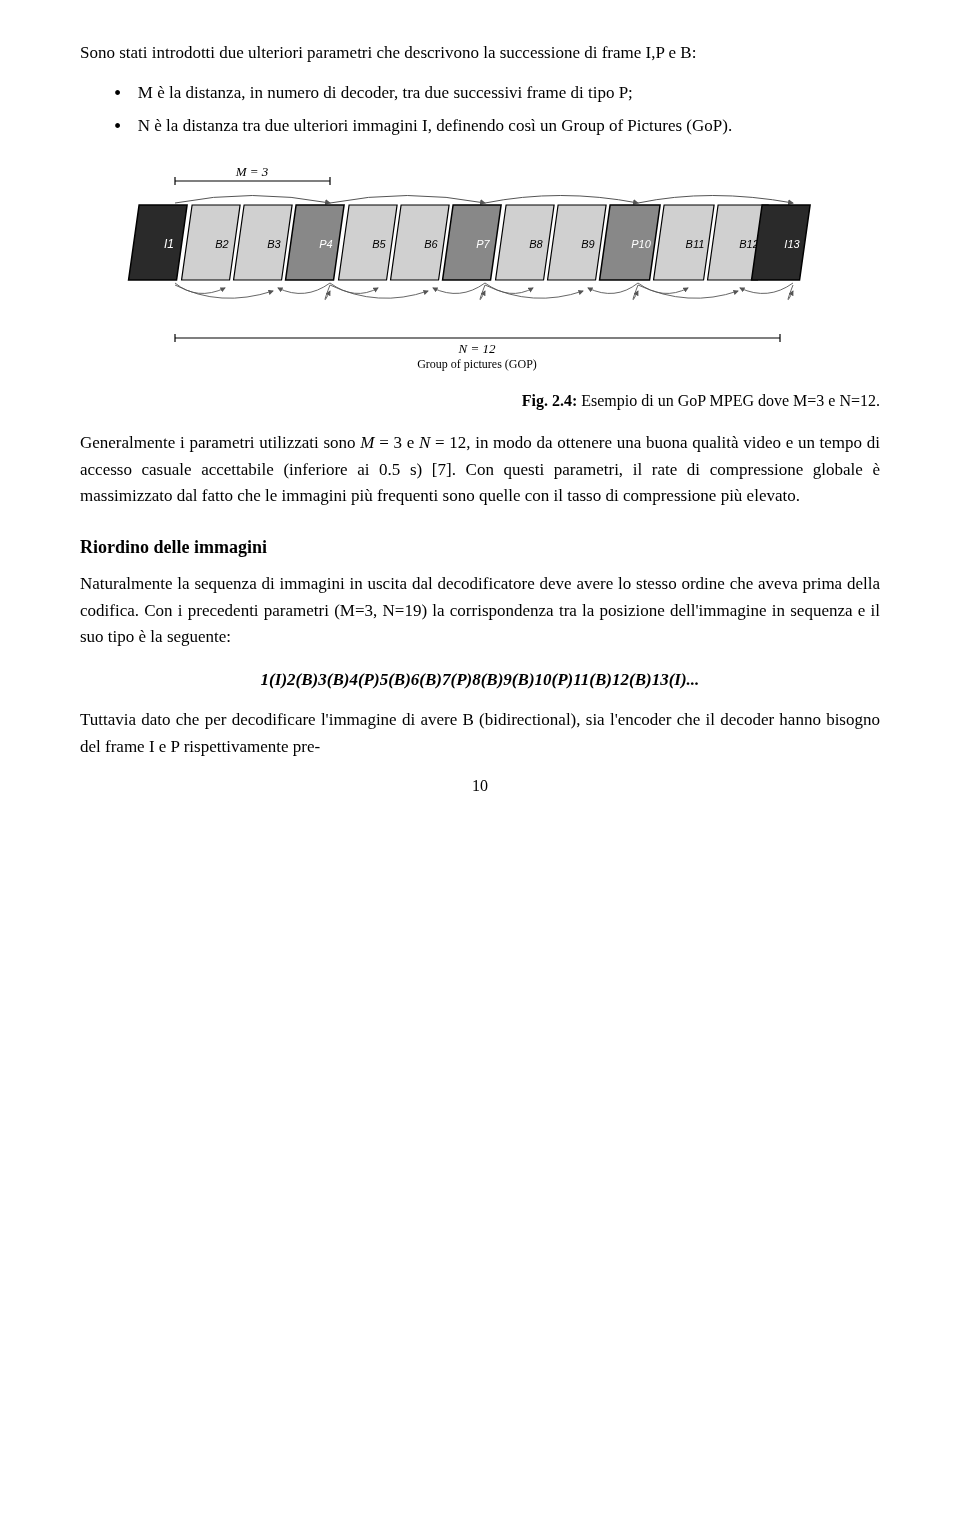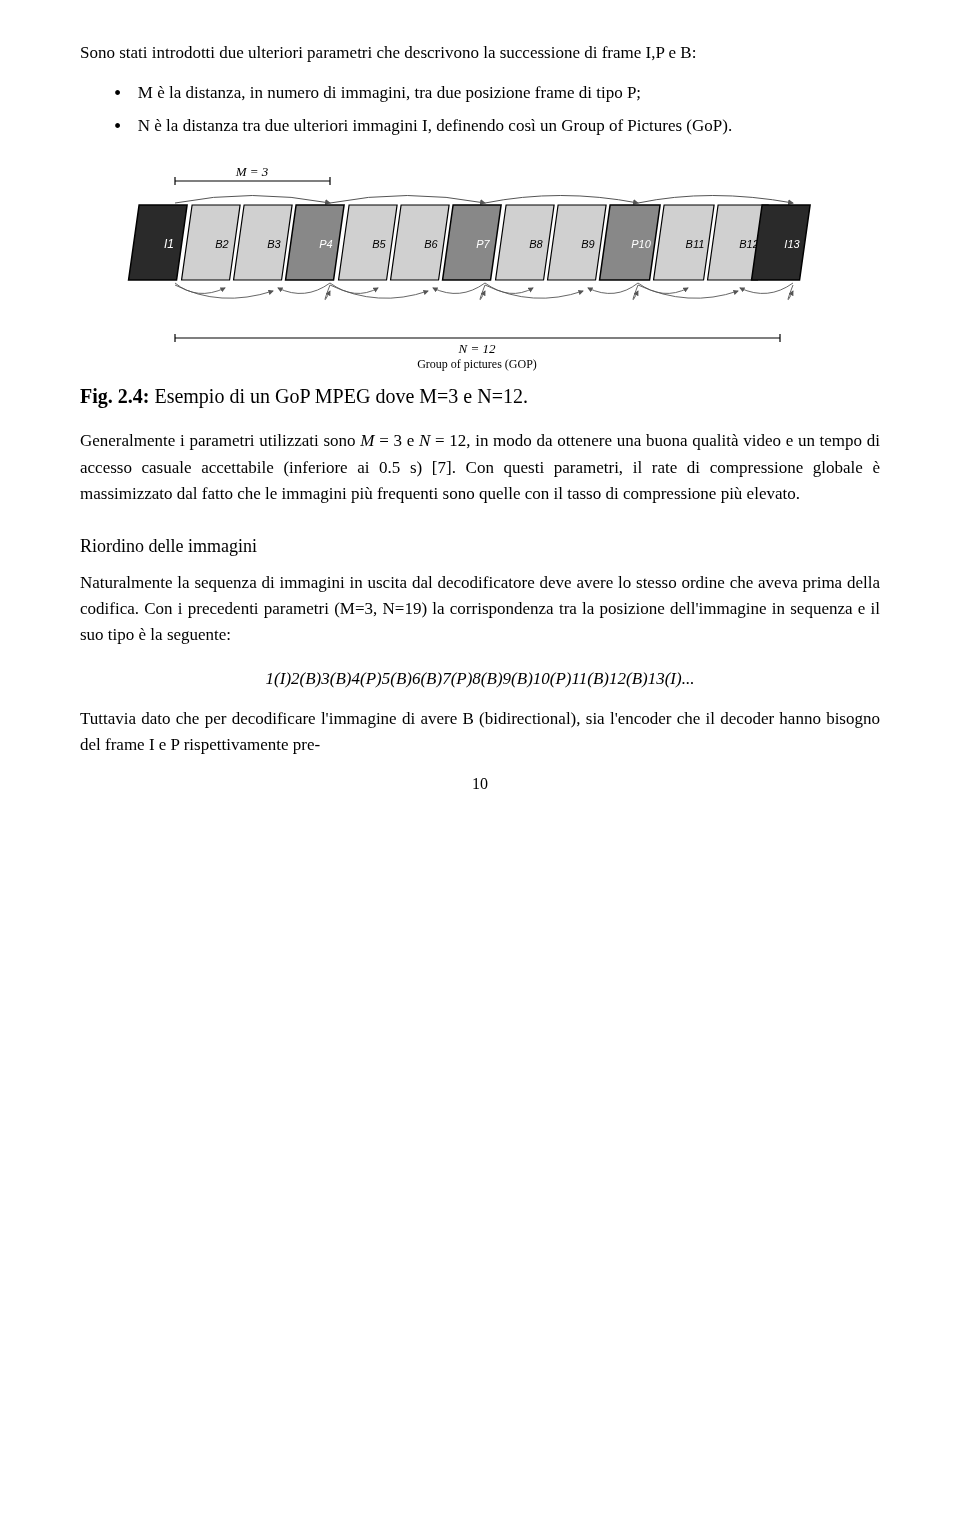--- a/index.html
+++ b/index.html
@@ -42,56 +42,57 @@
       text-align: center;
       margin: 24px auto 10px auto;
       width: 100%;
     }
     .gop-diagram {
       display: block;
       margin: 0 auto;
       width: 720px;
     }
     .fig-caption {
-      text-align: left;
-      margin-top: 8px;
+      text-align: right;
+      margin-top: 16px;
       margin-bottom: 16px;
-      font-size: 20px;
+      font-size: 16px;
     }
     .fig-caption strong {
       font-weight: bold;
     }
     .section-heading {
-      font-weight: normal;
+      font-weight: bold;
       font-size: 18px;
       margin-top: 1.4em;
       margin-bottom: 0.5em;
     }
     .math-sequence {
       text-align: center;
       margin: 1em 0 0.8em 0;
       font-size: 17px;
       font-style: italic;
+      font-weight: bold;
     }
     .page-number {
       text-align: center;
       font-size: 16px;
     }
     em { font-style: italic; }
     
   </style>
 </head>
 <body>
 
 <div class="page-content">
 
   <p>Sono stati introdotti due ulteriori parametri che descrivono la successione di frame I,P e B:</p>
 
   <ul class="bullet-list">
-    <li>M è la distanza, in numero di immagini, tra due posizione frame di tipo P;</li>
+    <li>M è la distanza, in numero di decoder, tra due successivi frame di tipo P;</li>
     <li>N è la distanza tra due ulteriori immagini I, definendo così un Group of Pictures (GoP).</li>
   </ul>
 
   <div class="figure-container">
     <svg class="gop-diagram" viewBox="0 0 720 210" width="720" height="210" xmlns="http://www.w3.org/2000/svg">
 
       <line x1="55" y1="18" x2="210" y2="18" stroke="#000" stroke-width="1.2"></line>
       <line x1="55" y1="14" x2="55" y2="22" stroke="#000" stroke-width="1.2"></line>
       <line x1="210" y1="14" x2="210" y2="22" stroke="#000" stroke-width="1.2"></line>
       <text x="132" y="13" text-anchor="middle" font-size="13" font-style="italic" font-family="serif">M = 3</text>

